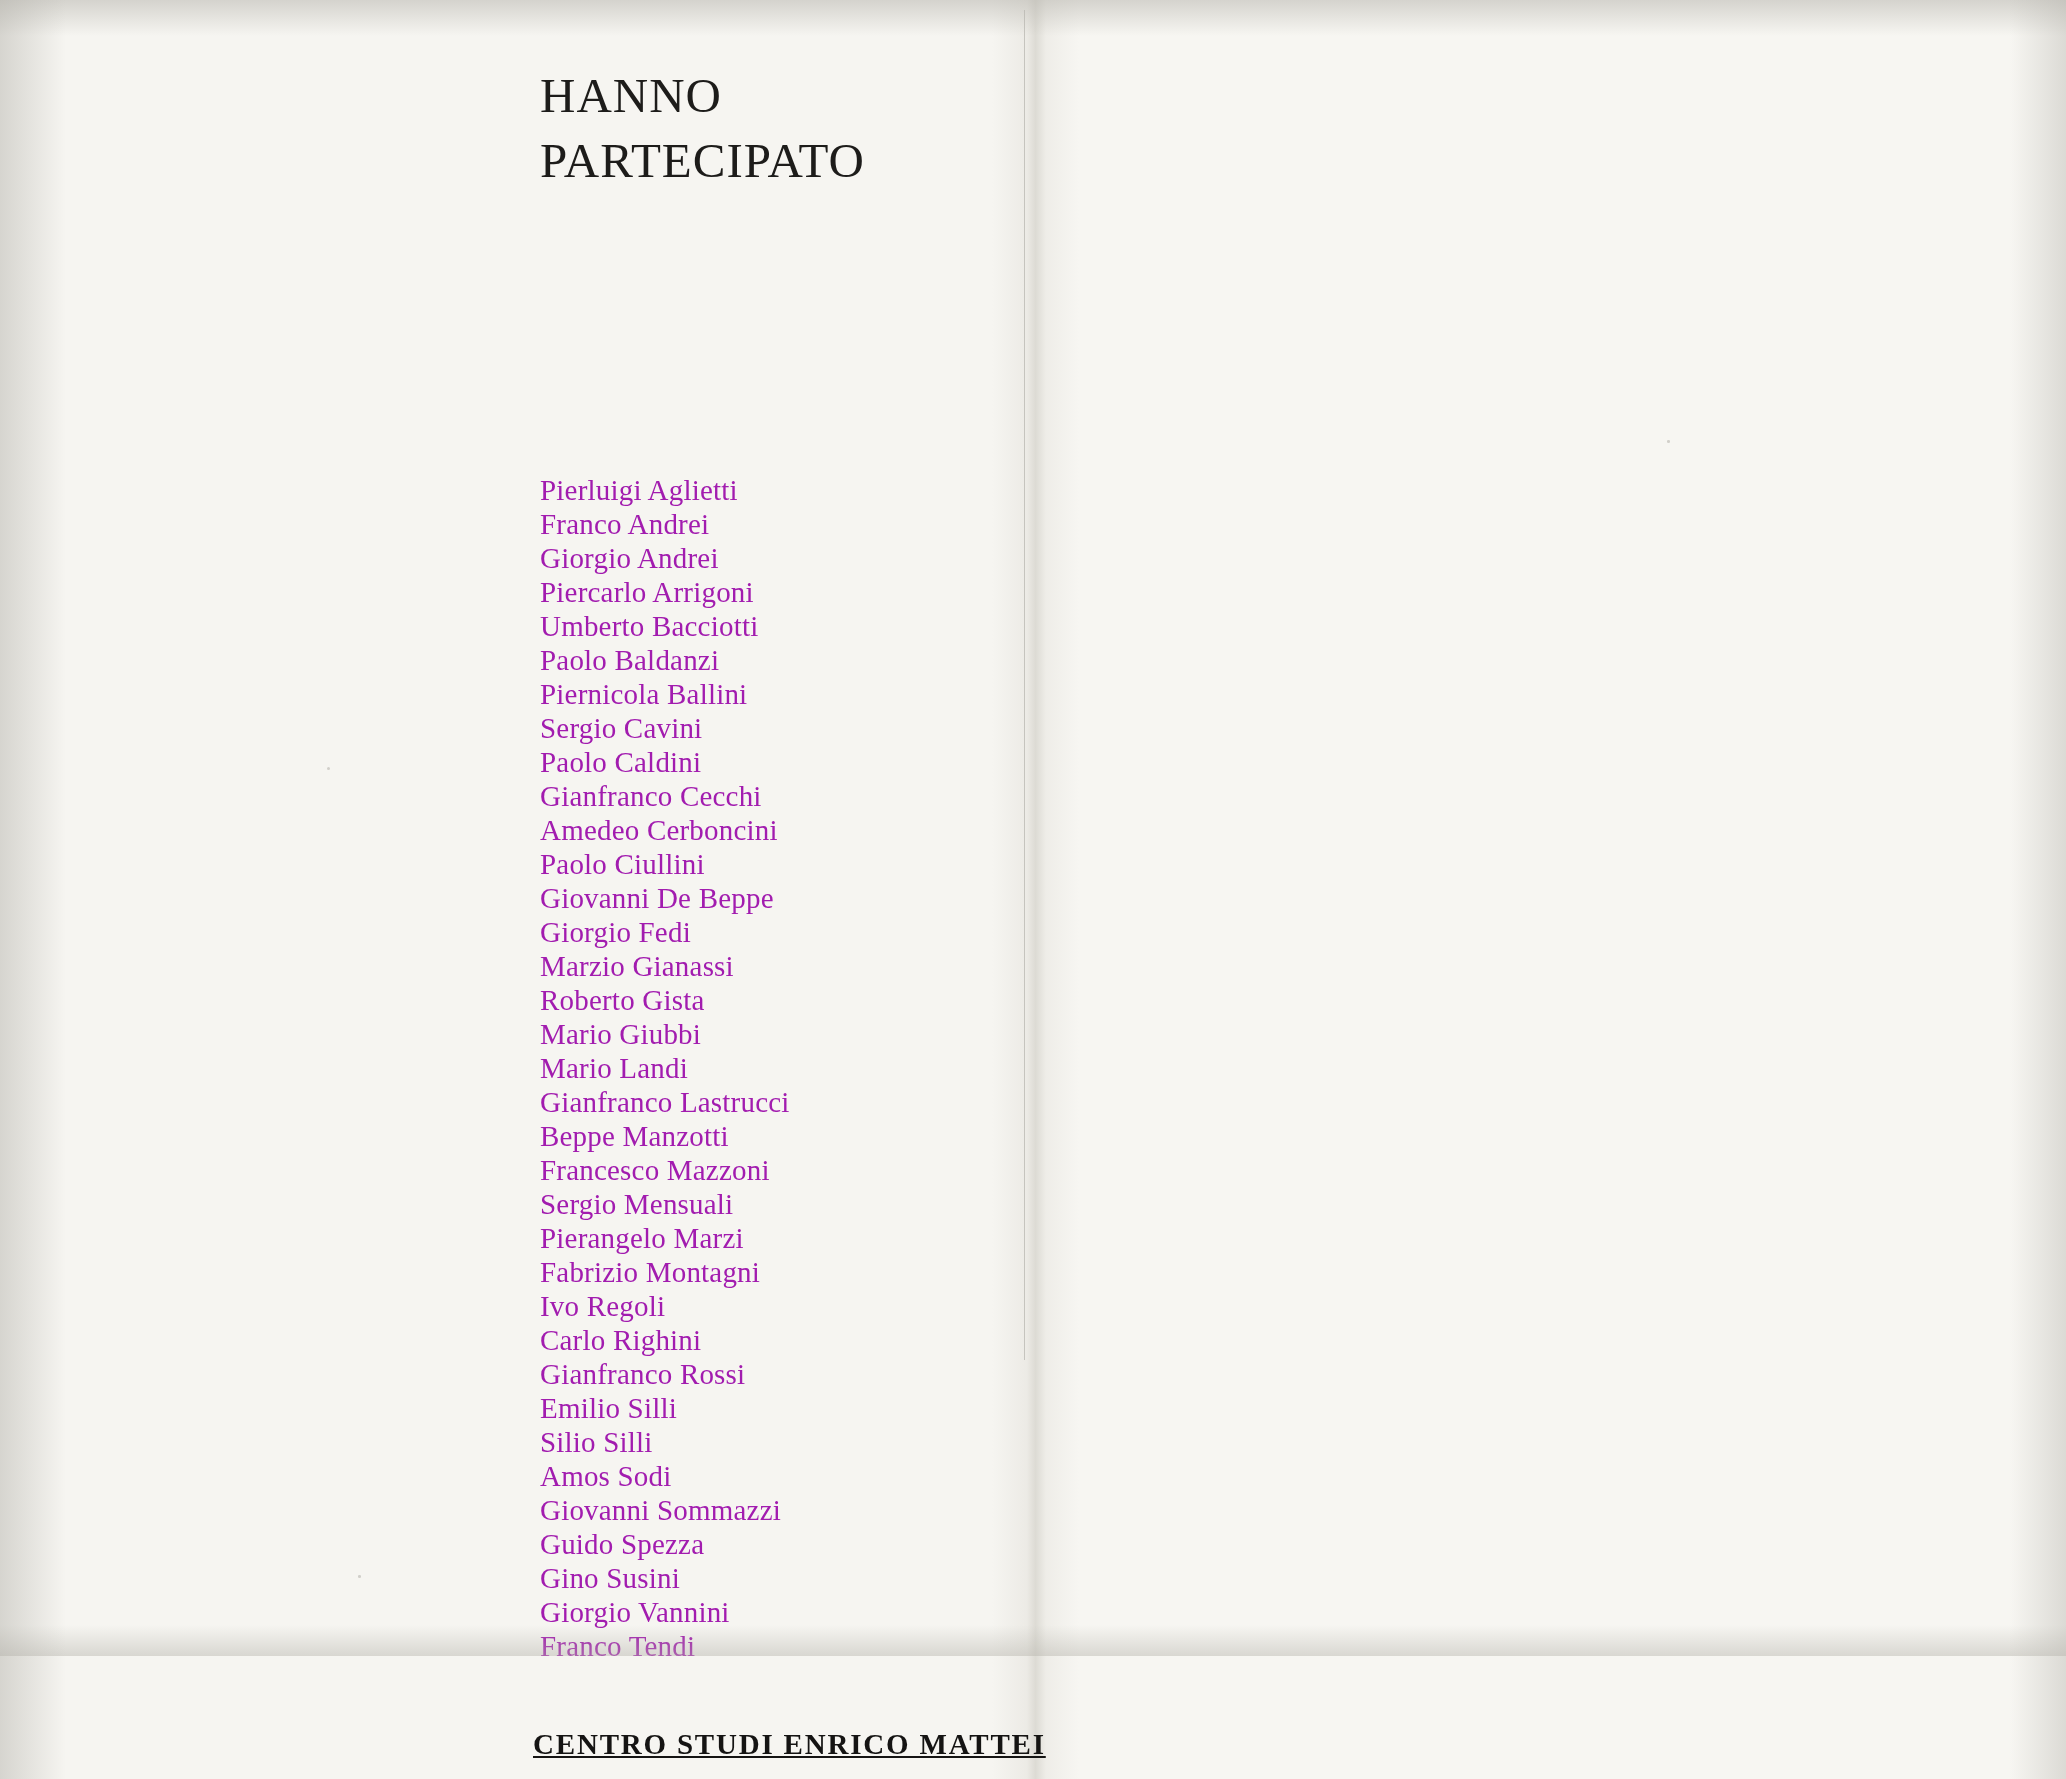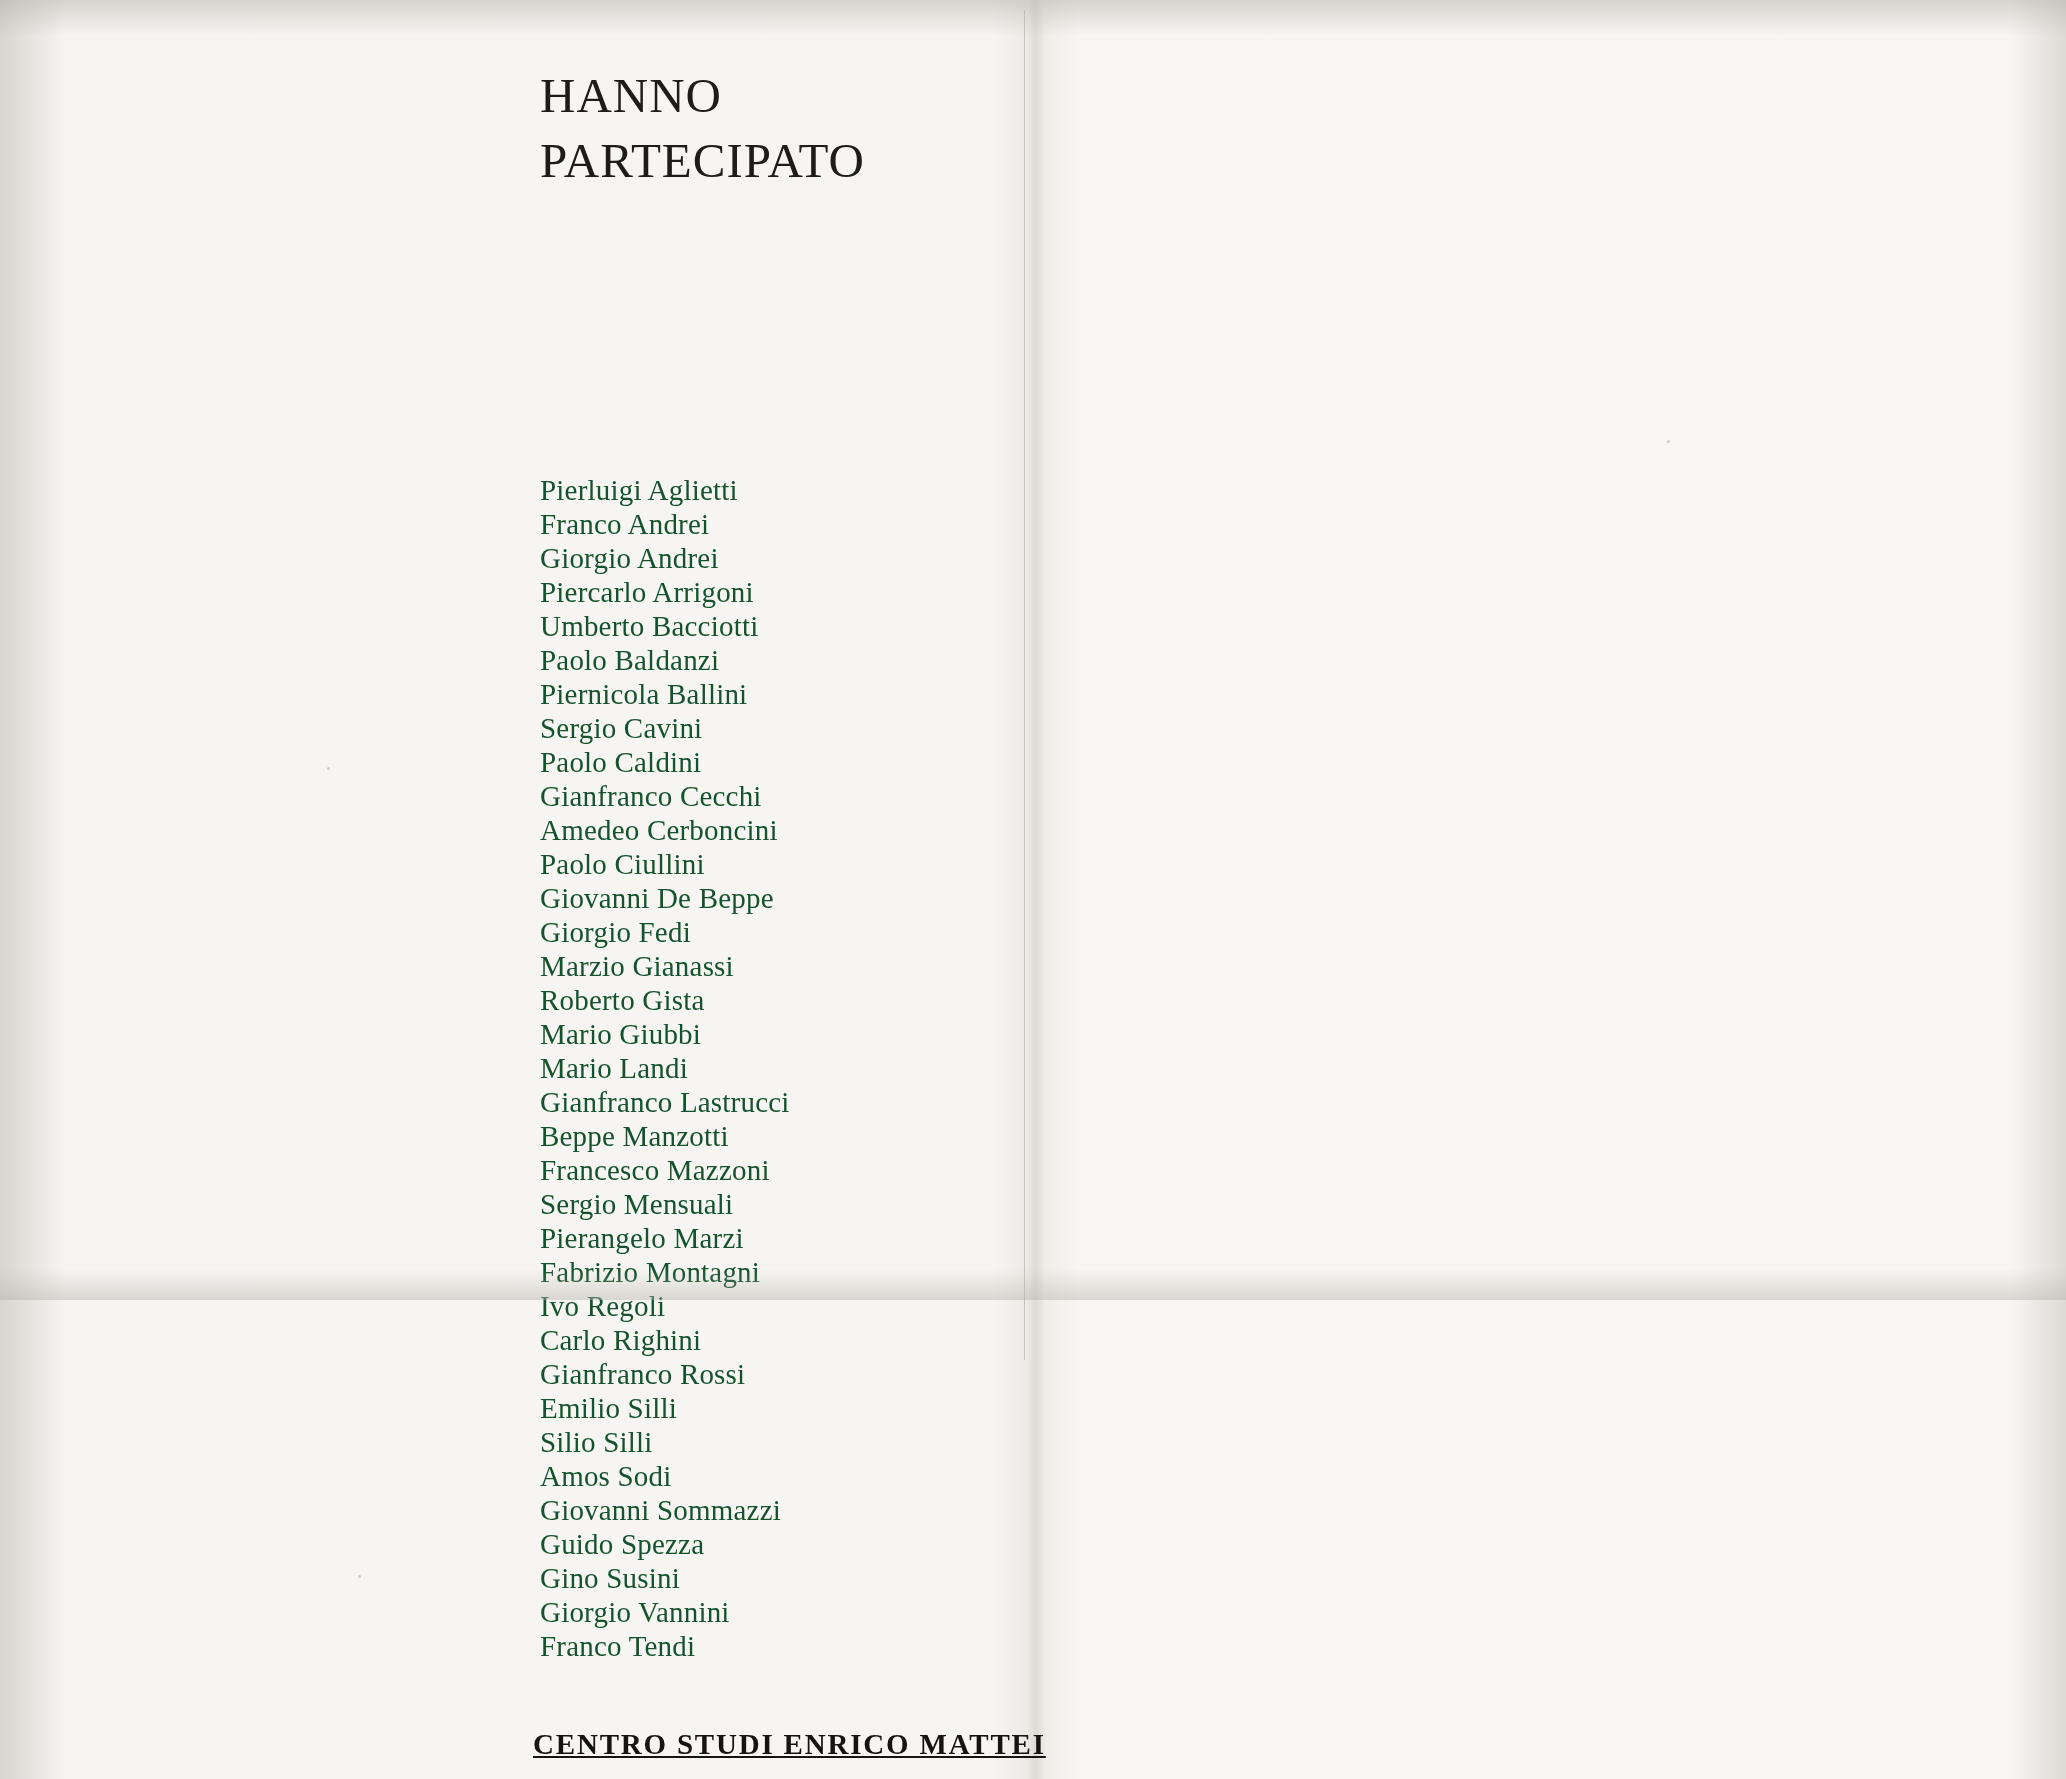--- a/index.html
+++ b/index.html
@@ -11,21 +11,21 @@
     height: 1780px;
     background: #ffffff;
     font-family: "Liberation Serif", "DejaVu Serif", serif;
     overflow: hidden;
   }
 
   
   .spread {
     position: relative;
     width: 2066px;
-    height: 1300px;
+    height: 1656px;
     background: #f3f2ee;
     border-radius: 32px;
   }
 
   
   .page-left {
     position: absolute;
     left: 0;
     top: 0;
     width: 1033px;
@@ -126,21 +126,21 @@
   
   .names {
     position: absolute;
     left: 540px;
     top: 473px;
     width: 460px;
   }
   .name-item {
     font-size: 29px;
     line-height: 34px;
-    color: #14532d;
+    color: #a21caf;
     letter-spacing: 0.2px;
     white-space: nowrap;
   }
 
   
   .footer-stamp {
     position: absolute;
     left: 533px;
     top: 1728px;
     font-size: 29px;

